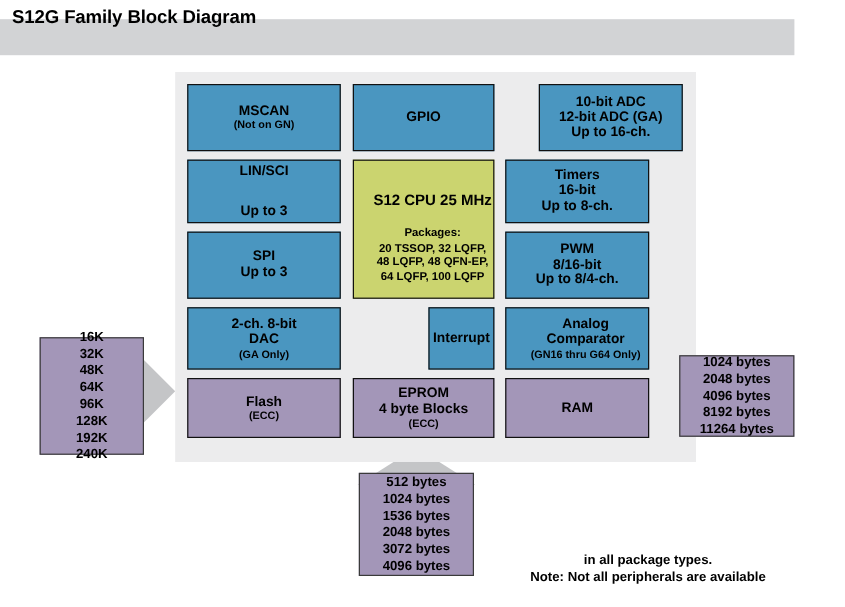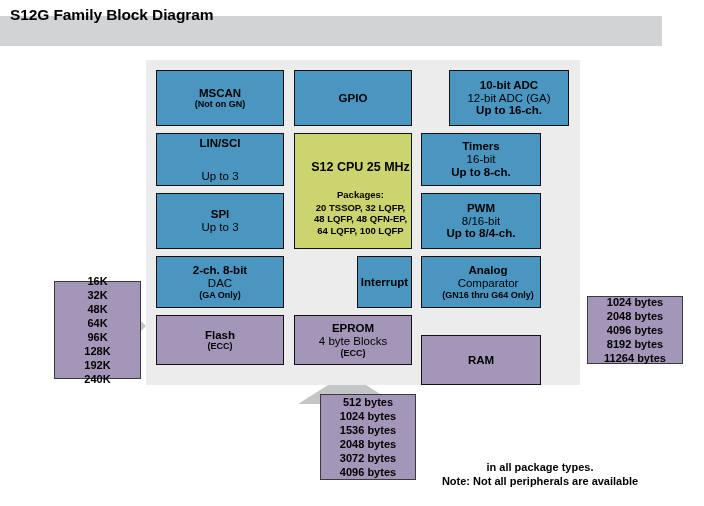--- a/index.html
+++ b/index.html
@@ -51,21 +51,21 @@
     border: 1px solid #111111;
     box-sizing: border-box;
     display: flex;
     flex-direction: column;
     align-items: center;
     justify-content: center;
     text-align: center;
     line-height: 1.12;
   }
   .blk .l1 { font-size: 11.5px; font-weight: bold; }
-  .blk .l2 { font-size: 11.5px; font-weight: normal; }
+  .blk .l2 { font-size: 11.5px; font-weight: bold; }
   .blk .l3 { font-size: 11.5px; font-weight: bold; }
   .blk .small { font-size: 9px; font-weight: bold; }
 
   .blue   { background: #4a96c0; }
   .purple { background: #a396b8; }
   .olive  { background: #cbd46f; padding-left: 15px; }
 
   
   #cpu-block {
     justify-content: flex-start;
@@ -91,21 +91,20 @@
   .callout {
     position: absolute;
     border: 1px solid #3a3a3a;
     background: #a396b8;
     box-sizing: border-box;
     display: flex;
     flex-direction: column;
     align-items: center;
     justify-content: center;
     text-align: center;
-    margin-left: 21px;
   }
   .callout .cl {
     font-size: 11px;
     font-weight: bold;
     line-height: 1.28;
     white-space: nowrap;
   }
 
   
   .arrow {
@@ -225,21 +224,21 @@
     <div class="l1">Flash</div>
     <div class="small">(ECC)</div>
   </div>
 
   <div class="blk purple" style="left:148px; top:255px; width:118px; height:50px;">
     <div class="l1">EPROM</div>
     <div class="l2">4 byte Blocks</div>
     <div class="small">(ECC)</div>
   </div>
 
-  <div class="blk purple" style="left:275px; top:255px; width:120px; height:50px;margin-top:20px;">
+  <div class="blk purple" style="left:275px; top:255px; width:120px; height:50px;">
     <div class="l1">RAM</div>
   </div>
 
 </div>
 
 <div class="callout" style="left:33px; top:281px; width:87px; height:98px;">
   <div class="cl">16K</div>
   <div class="cl">32K</div>
   <div class="cl">48K</div>
   <div class="cl">64K</div>

